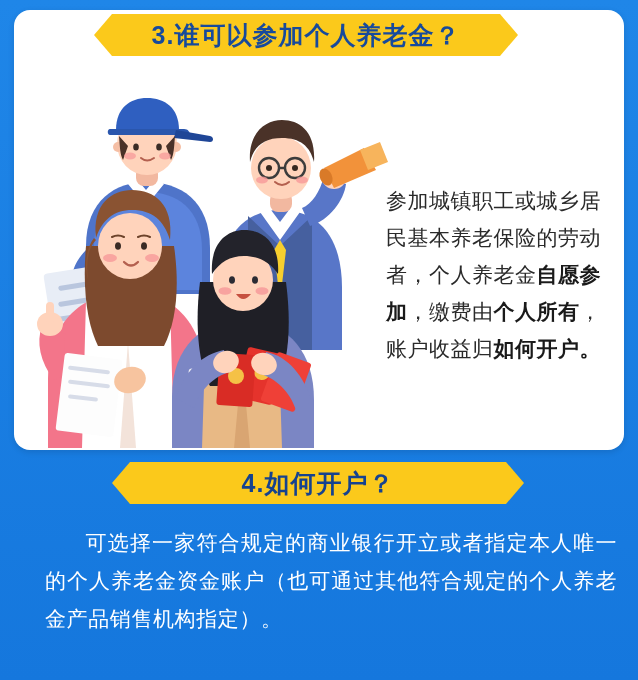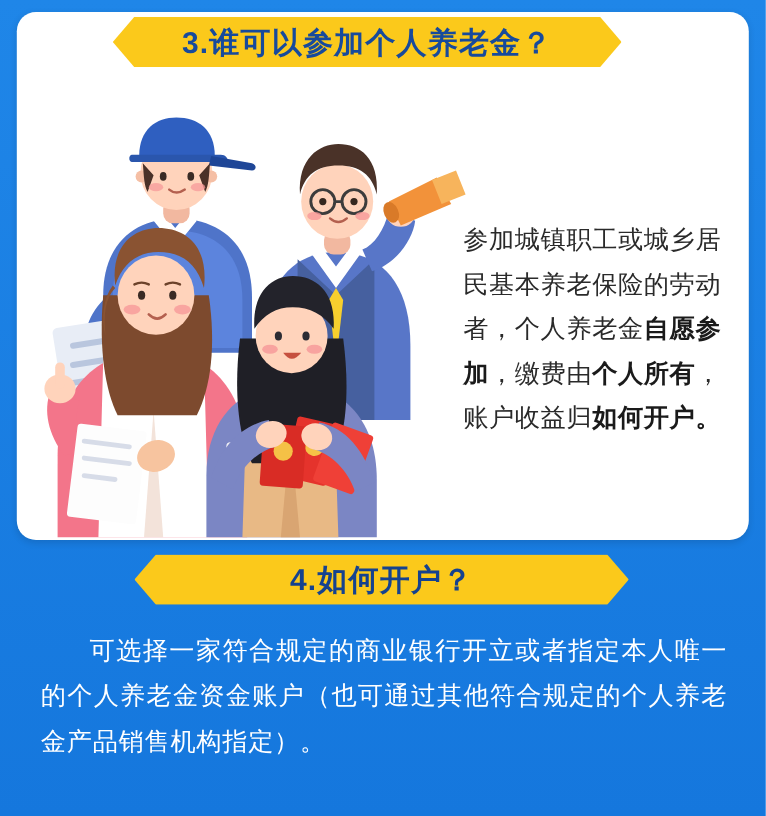--- a/index.html
+++ b/index.html
@@ -81,21 +81,21 @@
     position: absolute;
     left: 10px;
     top: 40px;
     width: 368px;
     height: 398px;
   }
 
   
   .para4 {
     position: absolute;
-    left: 34px;
+    left: 45px;
     top: 524px;
     width: 572px;
     font-size: 21px;
     line-height: 38px;
     color: #ffffff;
     letter-spacing: 0.6px;
     text-align: justify;
   }
   .para4 .indent { display: inline-block; width: 40px; }
 </style>

